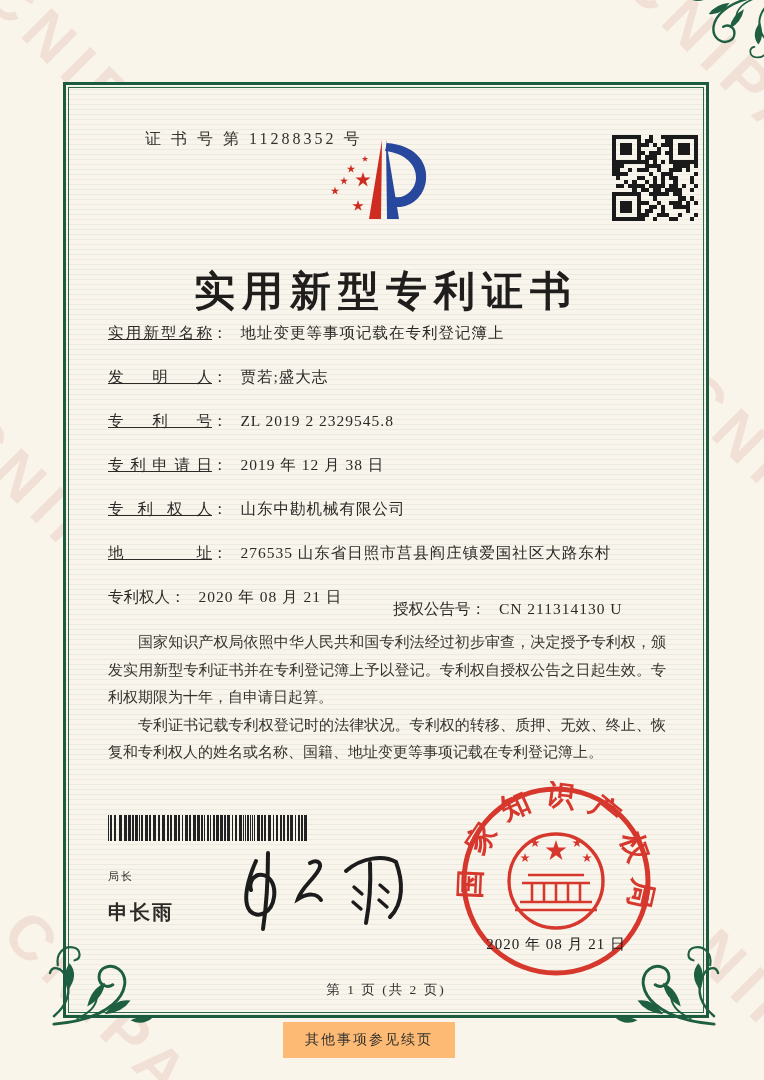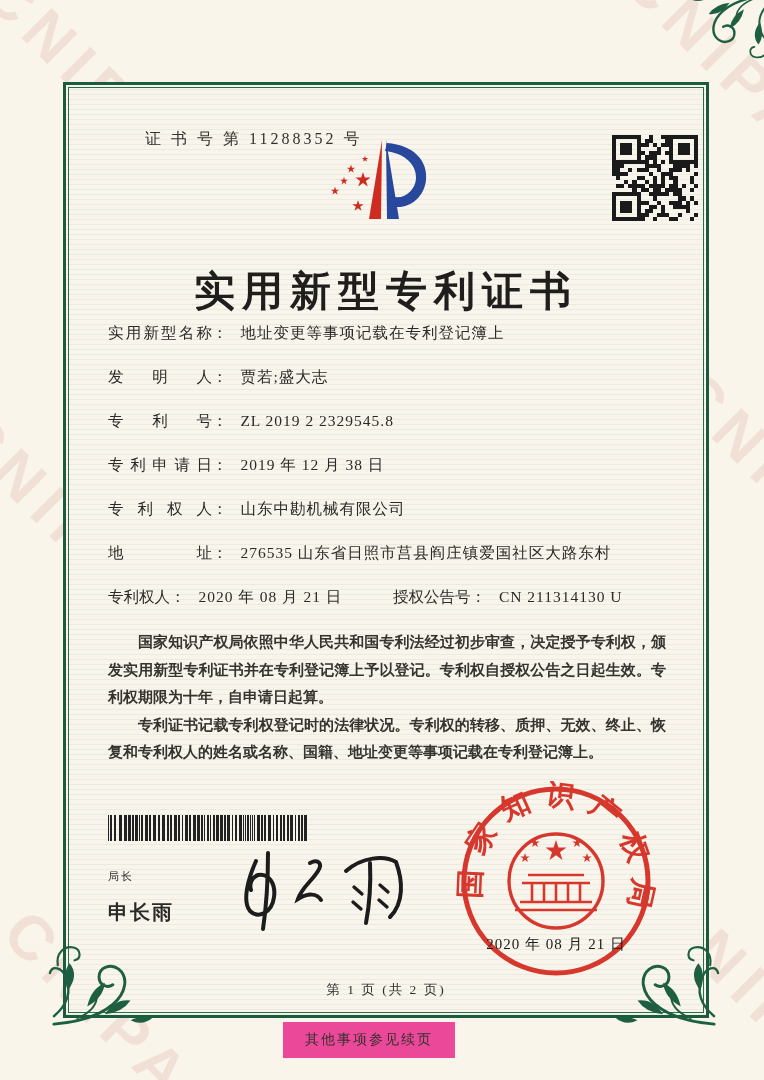--- a/index.html
+++ b/index.html
@@ -24,42 +24,42 @@
   .cert-no{position:absolute;left:42px;top:44px;font-size:16px;letter-spacing:3px;color:#33322f;margin-left:37px;}
 
   .logo{position:absolute;left:255px;top:42px;width:132px;height:102px;}
   .qr{position:absolute;left:546px;top:50px;width:86px;height:86px;}
 
   .title{position:absolute;left:0;top:144px;width:100%;text-align:center;font-size:41px;
          font-weight:600;letter-spacing:7px;color:#1f1e1c;margin-top:35px;}
 
   .fields{position:absolute;left:42px;top:238px;width:560px;font-size:15.5px;color:#2b2a27;}
   .frow{position:absolute;left:0;white-space:nowrap;}
-  .flabel{display:inline-block;width:104px;text-align:justify;text-align-last:justify;vertical-align:top;}
+  .flabel{display:inline-block;width:104px;text-align:justify;text-align-last:justify;vertical-align:top;text-decoration:underline;}
   .fvalue{display:inline-block;margin-left:9px;letter-spacing:1px;}
-  .frow2{position:absolute;white-space:nowrap;}
+  .frow2{position:absolute;white-space:nowrap;margin-top:12px;}
 
   .body-text{position:absolute;left:42px;top:544px;width:558px;font-size:15px;line-height:27.5px;
-             color:#35342f;text-align:justify;font-weight:bold;}
+             color:#35342f;text-align:justify;}
   .body-text p{margin:0;text-indent:2em;}
 
   .barcode{position:absolute;left:42px;top:730px;width:203px;height:26px;}
 
   .sig-title{position:absolute;left:42px;top:784px;font-size:11px;letter-spacing:2px;color:#2b2a27;}
   .sig-name{position:absolute;left:42px;top:814px;font-size:20px;letter-spacing:2px;color:#2b2a27;font-weight:bold;}
   .sig-hand{position:absolute;left:160px;top:762px;width:200px;height:88px;}
 
   .seal{position:absolute;left:390px;top:696px;width:200px;height:200px;z-index:2;}
   .seal-date{position:absolute;left:390px;top:850px;width:200px;text-align:center;font-size:15px;
              color:#1c1b19;letter-spacing:1px;z-index:3;}
 
   .page-num{position:absolute;left:0;top:896px;width:100%;text-align:center;font-size:13.5px;
             letter-spacing:2px;color:#33322f;}
 
-  .note-box{position:absolute;left:283px;top:1022px;width:172px;height:36px;background:#ec4899;
+  .note-box{position:absolute;left:283px;top:1022px;width:172px;height:36px;background:#fdba74;
             z-index:2;display:flex;align-items:center;justify-content:center;}
   .note-text{font-size:14px;letter-spacing:2px;color:#33322f;}
 
   .flour{position:absolute;width:108px;height:108px;z-index:3;}
   .flour-bl{left:48px;top:922px;}
   .flour-br{left:612px;top:922px;transform:scaleX(-1);}
   .flour-tr{left:688px;top:-10px;width:88px;height:88px;transform:scale(-1,-1);}
 </style>
 </head>
 <body>

